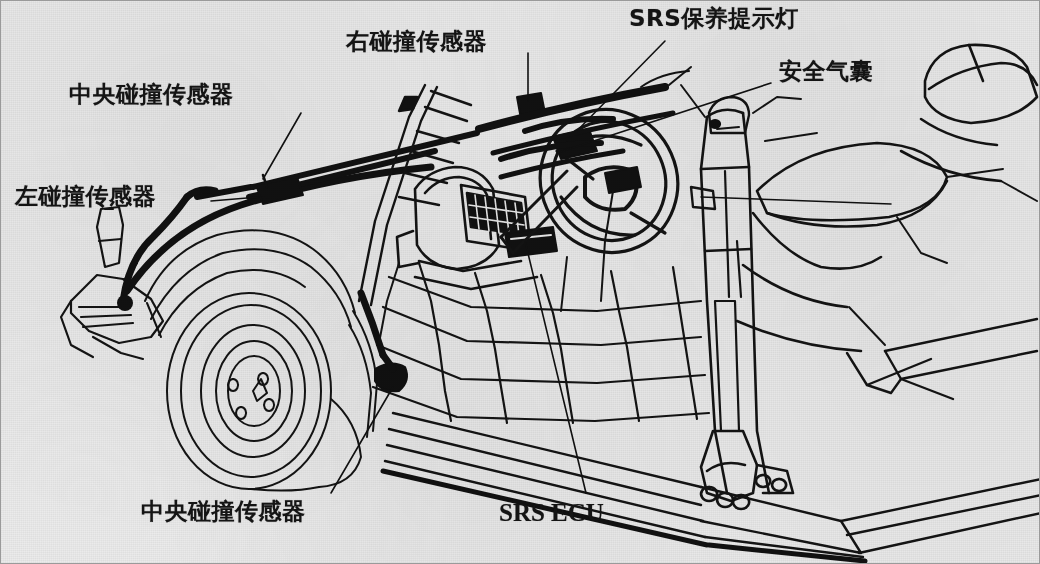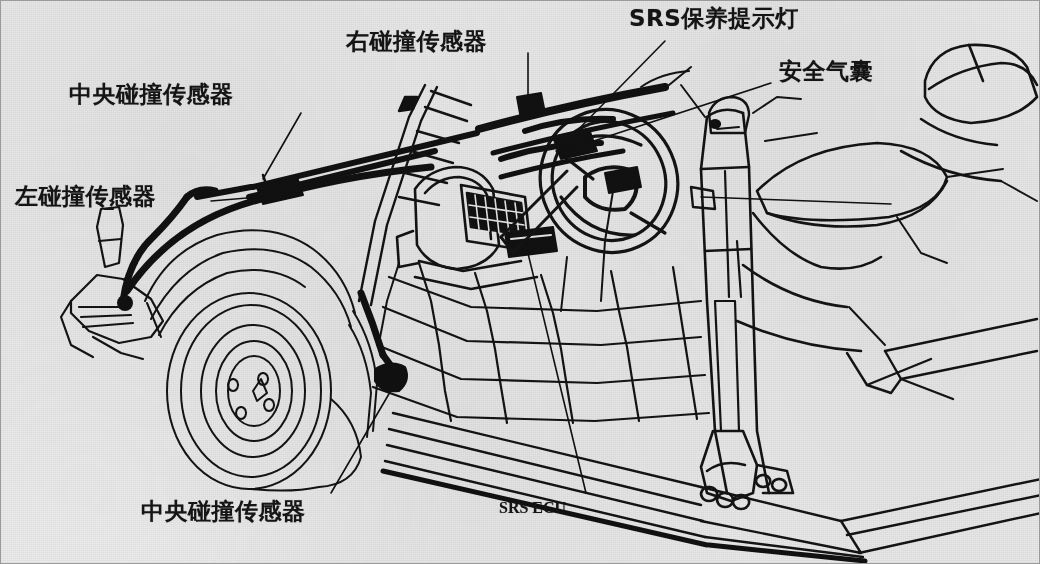--- a/index.html
+++ b/index.html
@@ -30,21 +30,21 @@
   }
   #artwork,#labels{position:absolute;left:0;top:0;width:1040px;height:564px;}
   #labels{pointer-events:none;}
   .lbl{
     position:absolute;white-space:nowrap;color:#151515;
     font-family:"DejaVu Sans","Liberation Sans",sans-serif;
     font-size:23px;font-weight:700;letter-spacing:.5px;
     text-shadow:0 0 1px rgba(0,0,0,.30);
     pointer-events:auto;
   }
-  .lbl.lat{font-family:"Liberation Serif","DejaVu Serif",serif;font-size:16px;letter-spacing:0px;}
+  .lbl.lat{font-family:"Liberation Serif","DejaVu Serif",serif;font-size:25px;letter-spacing:0px;}
 </style>
 </head>
 <body>
 
 <div id="sheet">
 
   <svg id="artwork" viewBox="0 0 1040 564" preserveAspectRatio="none" stroke="#141414" fill="none" stroke-linecap="round" stroke-linejoin="round">
 
     <g stroke-width="2.2">
       <path d="M96,226 L100,208 L118,206 L122,224 L118,262 L104,266 Z"></path>

